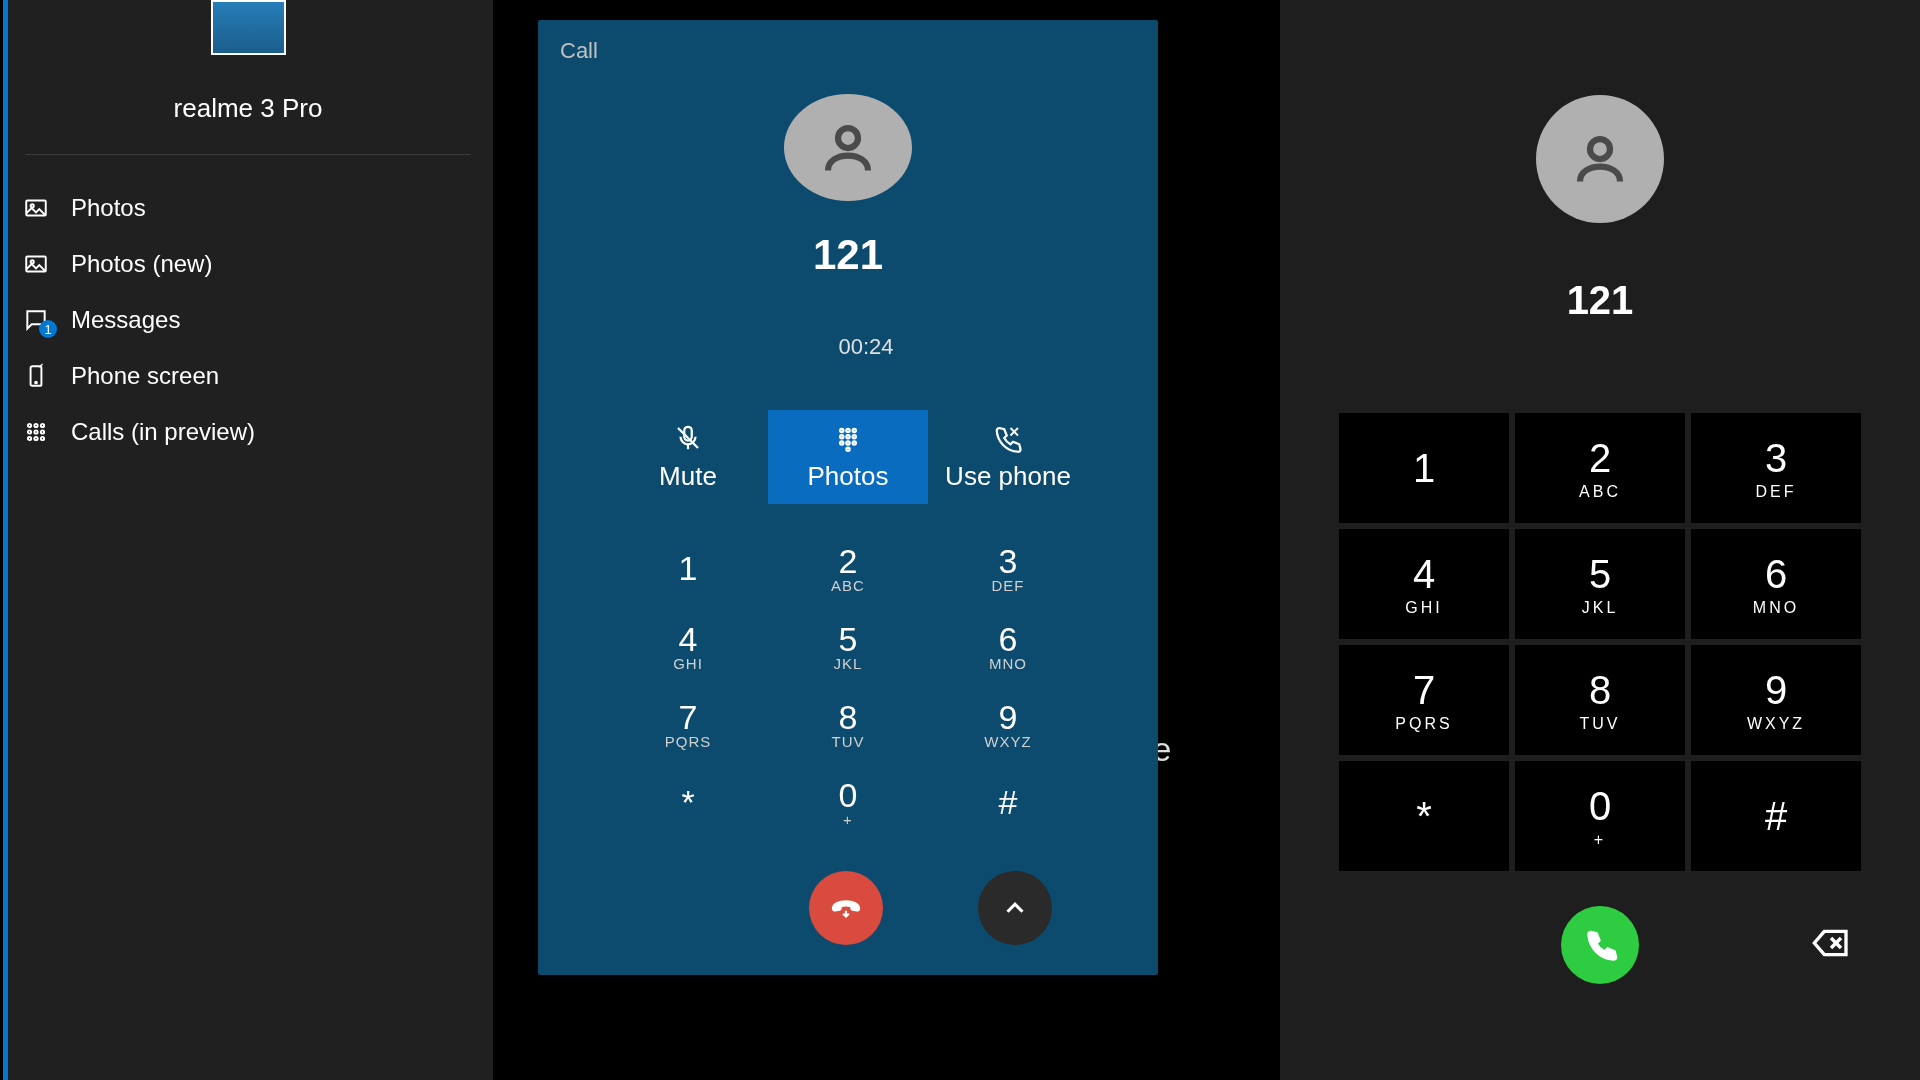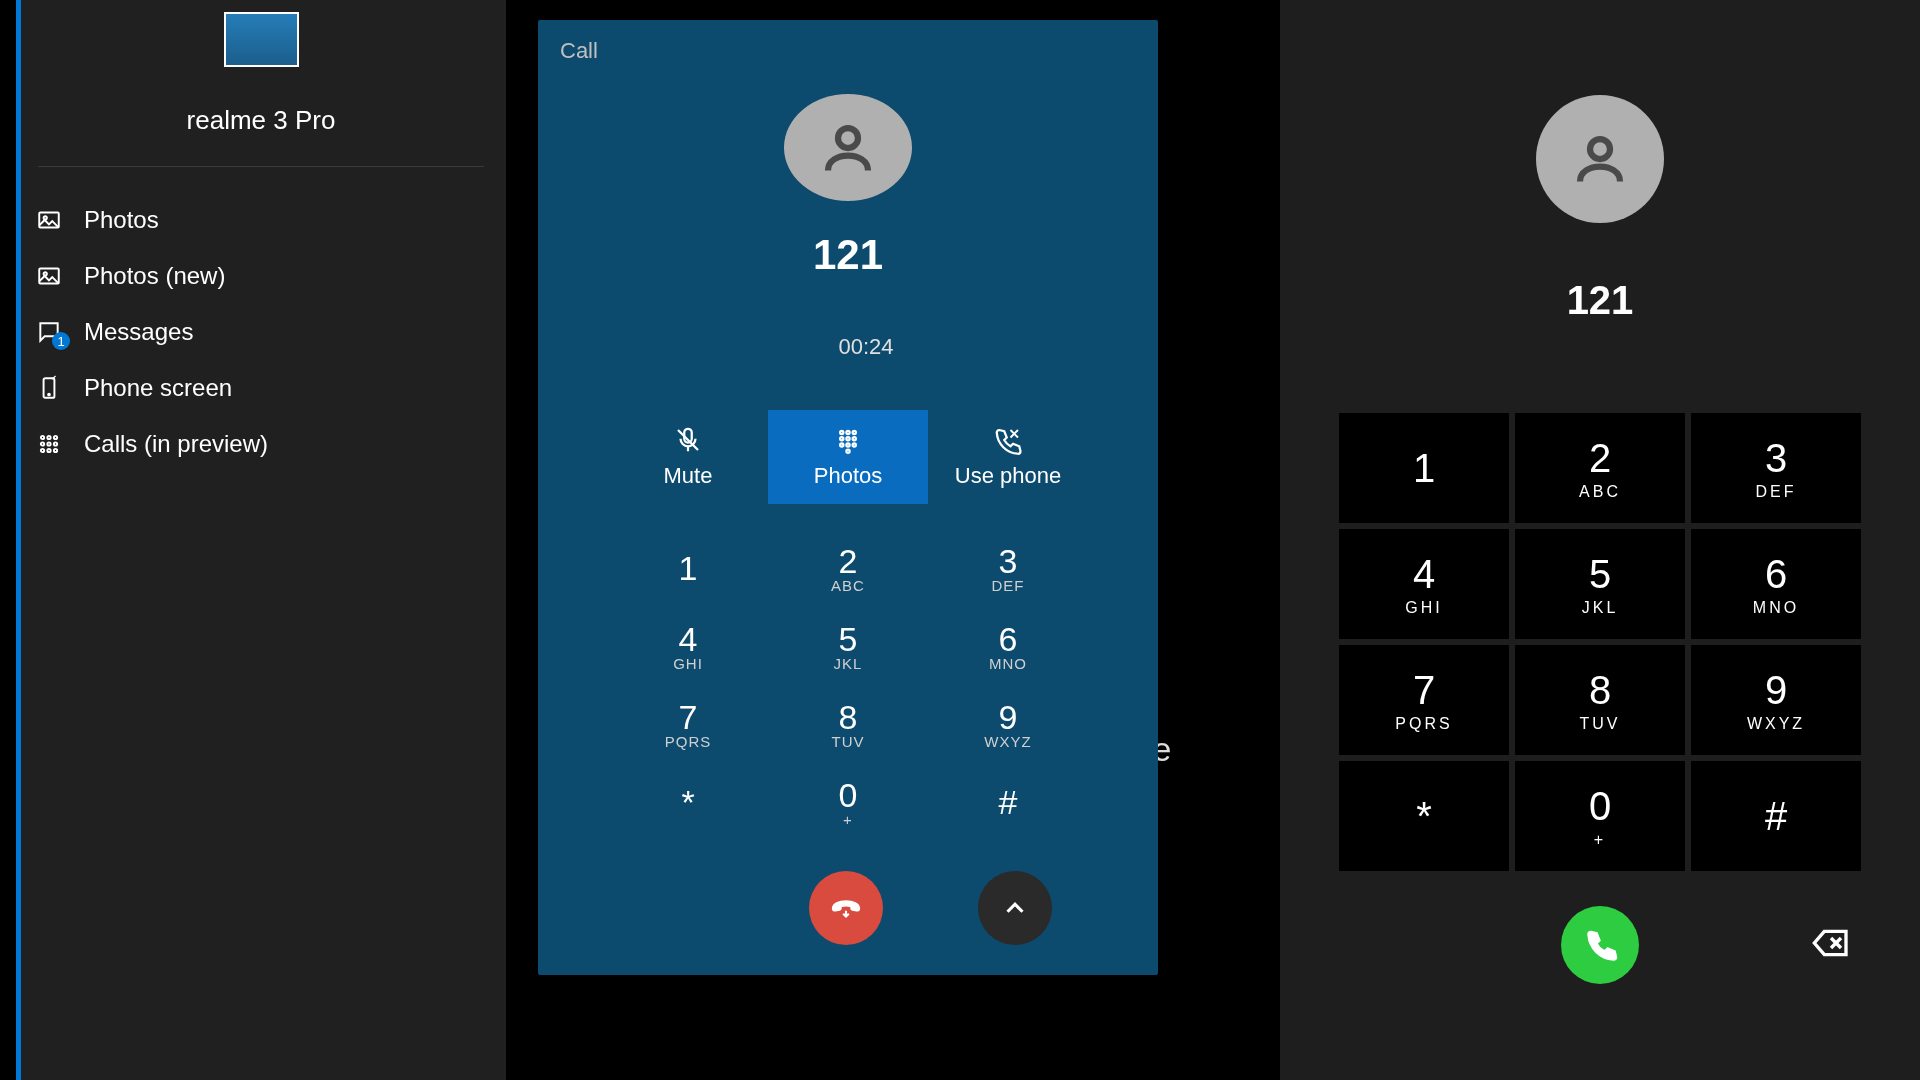--- a/index.html
+++ b/index.html
@@ -14,25 +14,25 @@
     transform-origin: top left;
   }
   
   @media (max-width: 1920px) {
     body { transform: scale(1); }
   }
 
   
   .sidebar {
     position: absolute;
-    left: 16px; top: 0;
+    left: 3px; top: 0;
     width: 490px;
     height: 100%;
     background: #202020;
-    padding-top: 12px;
+    padding-top: 0;
   }
   .sidebar .accent {
     position: absolute;
     left: 0; top: 0;
     width: 5px; height: 100%;
     background: #0078d4;
   }
   .device-thumb {
     margin: 0 auto;
     width: 75px;
@@ -114,21 +114,21 @@
   .action-row {
     display: flex;
     margin-top: 50px;
   }
   .action-btn {
     width: 160px;
     height: 94px;
     display:flex;flex-direction:column;align-items:center;justify-content:center;
     gap:8px;
     cursor:pointer;
-    font-size: 22px;
+    font-size: 26px;
   }
   .action-btn svg { width: 30px; height:30px; stroke:#fff; fill:none; stroke-width:1.8;}
   .action-btn.active { background: #0a6cbf; }
   .keypad {
     display: grid;
     grid-template-columns: repeat(3, 160px);
     grid-template-rows: repeat(4, 78px);
     margin-top: 25px;
   }
   .key {

